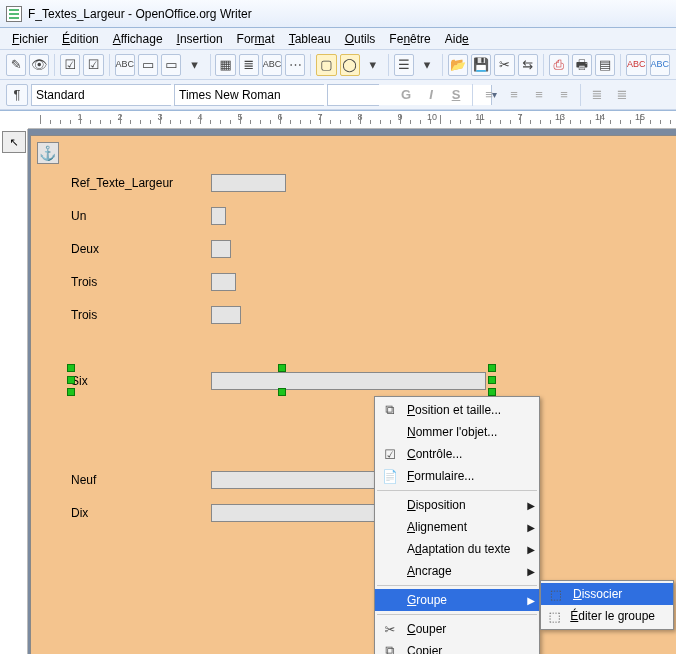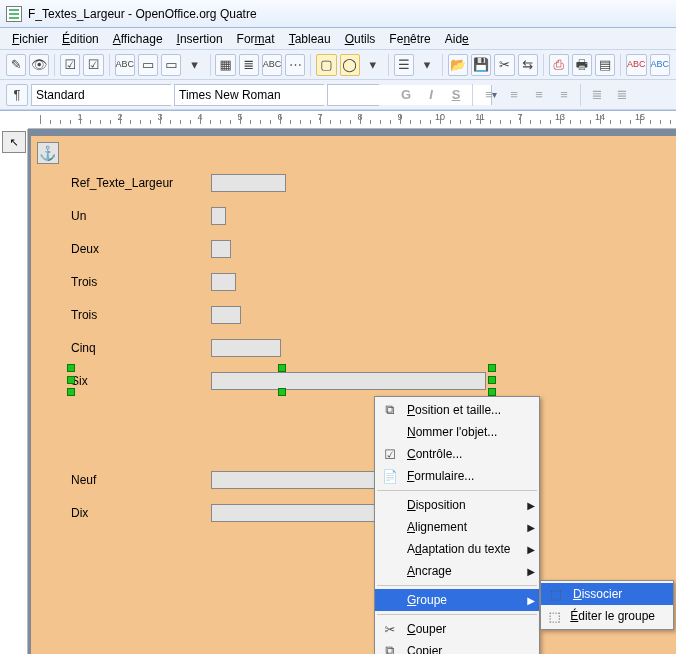--- a/index.html
+++ b/index.html
@@ -60,21 +60,21 @@
   .ctx-item.hover .arrow { color:#fff; }
   .ctx-sep { height:1px; background:#c8c8c8; margin:3px 2px; }
 
   .fmt-disabled { color:#a9a9a9; font-weight:bold; font-size:13px; }
 </style>
 </head>
 <body>
 
 <div class="titlebar">
   <div class="doc-icon"></div>
-  <div class="title">F_Textes_Largeur - OpenOffice.org Quatre</div>
+  <div class="title">F_Textes_Largeur - OpenOffice.org Writer</div>
 </div>
 
 <div class="menubar" id="menubar">
     <div class="menu-item"><span class="u">F</span>ichier</div>
     <div class="menu-item"><span class="u">É</span>dition</div>
     <div class="menu-item"><span class="u">A</span>ffichage</div>
     <div class="menu-item"><span class="u">I</span>nsertion</div>
     <div class="menu-item">For<span class="u">m</span>at</div>
     <div class="menu-item"><span class="u">T</span>ableau</div>
     <div class="menu-item"><span class="u">O</span>utils</div>
@@ -264,21 +264,21 @@
         <div class="num" style="left: 320px;">8</div>
         <div class="tick maj" style="left: 320px;"></div>
         <div class="tick" style="left: 330px;"></div>
         <div class="tick" style="left: 340px;"></div>
         <div class="tick" style="left: 350px;"></div>
         <div class="num" style="left: 360px;">9</div>
         <div class="tick maj" style="left: 360px;"></div>
         <div class="tick" style="left: 370px;"></div>
         <div class="tick" style="left: 380px;"></div>
         <div class="tick" style="left: 390px;"></div>
-        <div class="num" style="left: 400px;">10</div>
+        <div class="num" style="left: 392px;">10</div>
         <div class="tick maj" style="left: 400px;"></div>
         <div class="tick" style="left: 410px;"></div>
         <div class="tick" style="left: 420px;"></div>
         <div class="tick" style="left: 430px;"></div>
         <div class="num" style="left: 440px;">11</div>
         <div class="tick maj" style="left: 440px;"></div>
         <div class="tick" style="left: 450px;"></div>
         <div class="tick" style="left: 460px;"></div>
         <div class="tick" style="left: 470px;"></div>
         <div class="num" style="left: 480px;">7</div>
@@ -324,24 +324,20 @@
           <div class="field" style="width: 25px;"></div>
         </div>
         <div class="form-row" style="top: 102px;">
           <div class="lbl">Deux</div>
           <div class="field" style="width: 20px;"></div>
         </div>
         <div class="form-row" style="top: 168px;">
           <div class="lbl">Trois</div>
           <div class="field" style="width: 30px;"></div>
         </div>
-        <div class="form-row" style="top: 201px;">
-          <div class="lbl">Cinq</div>
-          <div class="field" style="width: 70px;"></div>
-        </div>
         <div class="form-row" style="top: 234px;">
           <div class="lbl">Six</div>
           <div class="field" style="width: 275px;"></div>
         </div>
         <div class="handle" style="left: 36px; top: 228px;"></div>
         <div class="handle" style="left: 246.5px; top: 228px;"></div>
         <div class="handle" style="left: 457px; top: 228px;"></div>
         <div class="handle" style="left: 36px; top: 240px;"></div>
         <div class="handle" style="left: 457px; top: 240px;"></div>
         <div class="handle" style="left: 36px; top: 252px;"></div>

